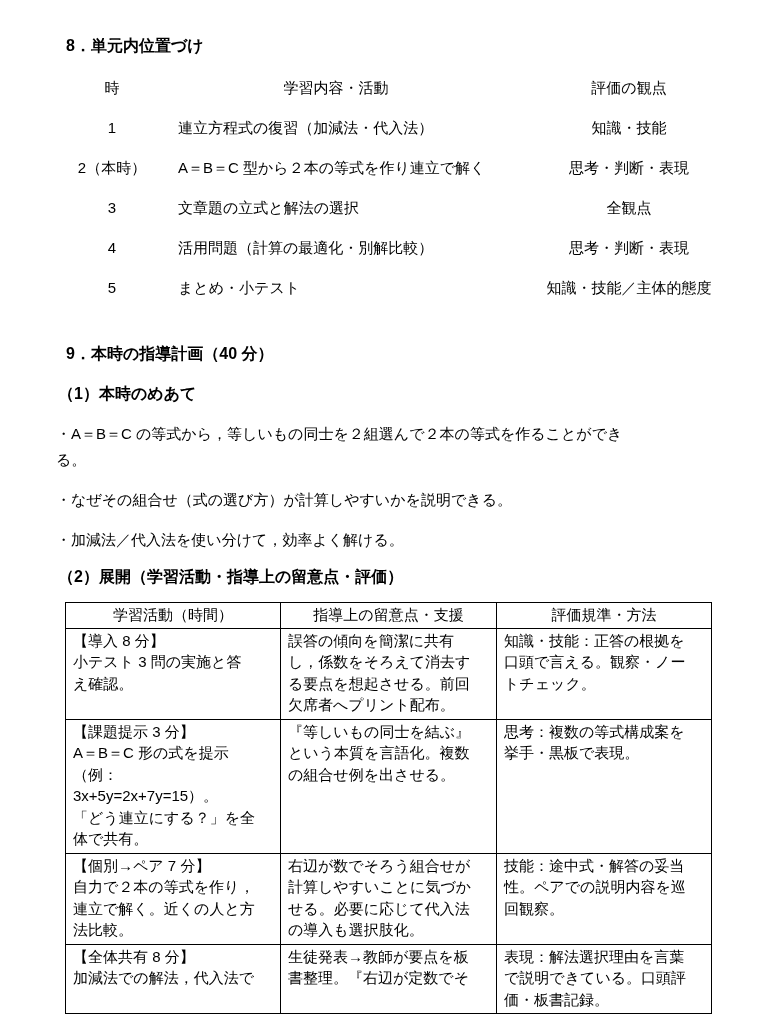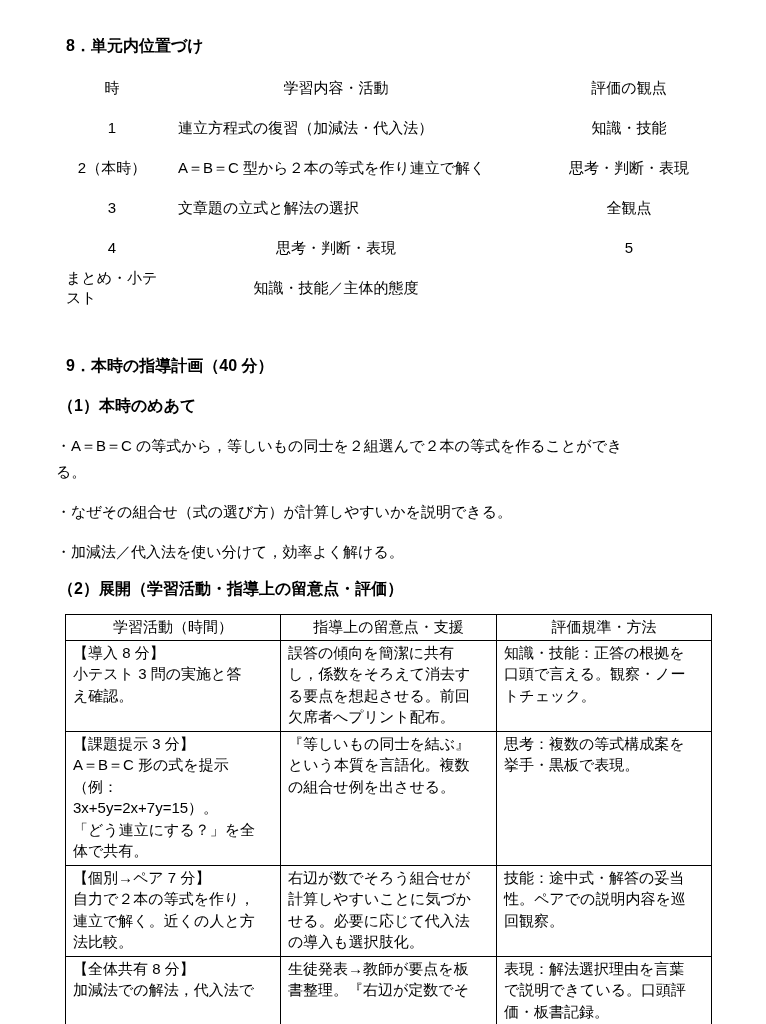--- a/index.html
+++ b/index.html
@@ -21,21 +21,21 @@
     line-height:20px;
   }
   
   .unit-table { display:grid; grid-template-columns:112px 336px 250px; margin-top:12px; }
   .unit-table .cell { display:flex; align-items:center; min-height:40px; line-height:20px; }
   .unit-table .c1 { justify-content:center; text-align:center; }
   .unit-table .c2 { justify-content:flex-start; padding-left:10px; }
   .unit-table .c2.hdr { justify-content:center; padding-left:0; }
   .unit-table .c3 { justify-content:center; }
   
-  .h9 { margin-top:48px; }
+  .h9 { margin-top:36px; }
   .sub-title { font-size:16px; font-weight:bold; margin:20px 0 0 2px; line-height:19px; }
   .aim { white-space:pre-wrap; margin:18px 0 0 0; line-height:26px; }
   .aim + .aim { margin-top:14px; }
   .sub-title.dev { margin-top:14px; }
   
   .lesson-table {
     border-collapse:collapse;
     table-layout:fixed;
     width:646px;
     margin:16px 0 0 9px;
@@ -69,20 +69,21 @@
 
     <div class="cell c1">2（本時）</div>
     <div class="cell c2">A＝B＝C 型から２本の等式を作り連立で解く</div>
     <div class="cell c3">思考・判断・表現</div>
 
     <div class="cell c1">3</div>
     <div class="cell c2">文章題の立式と解法の選択</div>
     <div class="cell c3">全観点</div>
 
     <div class="cell c1">4</div>
+    <div class="cell c2">活用問題（計算の最適化・別解比較）</div>
     <div class="cell c3">思考・判断・表現</div>
 
     <div class="cell c1">5</div>
     <div class="cell c2">まとめ・小テスト</div>
     <div class="cell c3">知識・技能／主体的態度</div>
   </div>
 
   <h2 class="sec-title h9">9．本時の指導計画（40 分）</h2>
 
   <h3 class="sub-title">（1）本時のめあて</h3>

